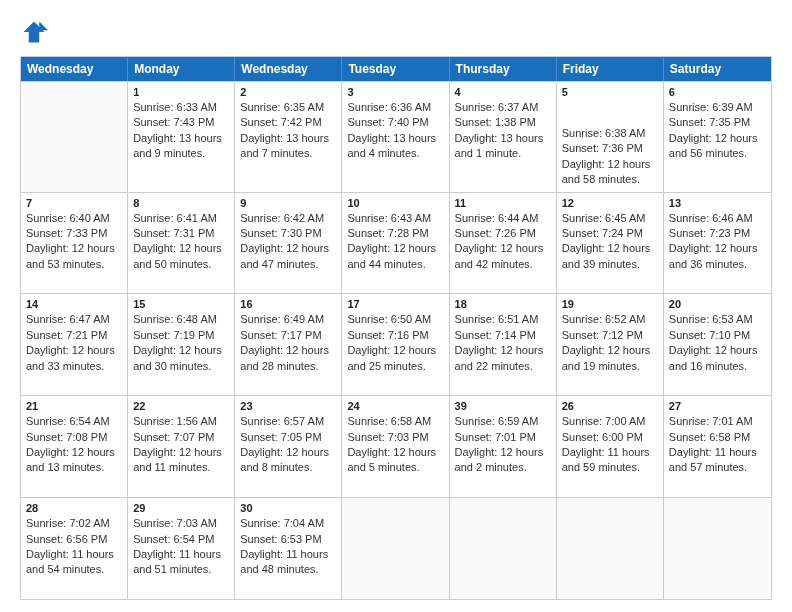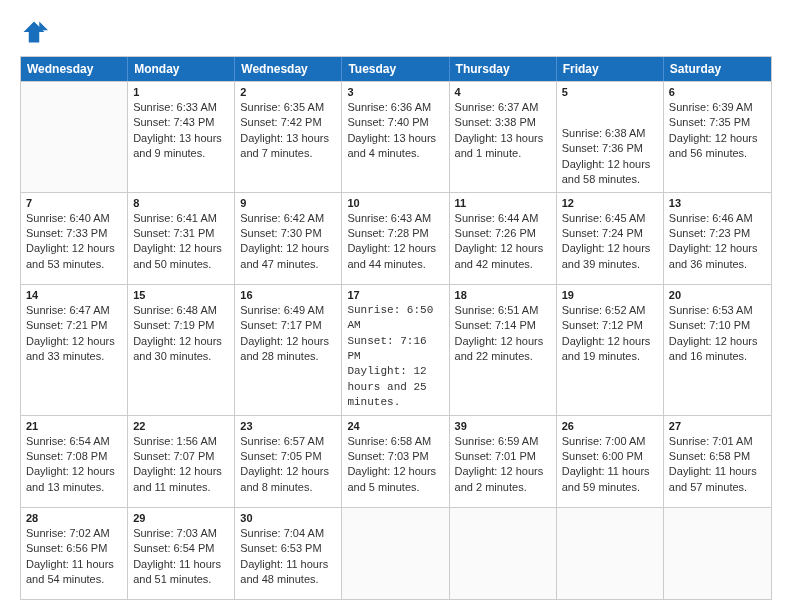--- a/index.html
+++ b/index.html
@@ -162,21 +162,21 @@
           </div>
           <div class="cal-cell">
             <span class="day-number">3</span>
             <div class="cell-info" style="white-space: pre-line;">Sunrise: 6:36 AM
 Sunset: 7:40 PM
 Daylight: 13 hours and 4 minutes.</div>
           </div>
           <div class="cal-cell">
             <span class="day-number">4</span>
             <div class="cell-info" style="white-space: pre-line;">Sunrise: 6:37 AM
-Sunset: 3:38 PM
+Sunset: 1:38 PM
 Daylight: 13 hours and 1 minute.</div>
           </div>
           <div class="cal-cell">
             <span class="day-number">5</span>
             <div class="cell-info" style="white-space: pre-line; margin-top: 28px;">Sunrise: 6:38 AM
 Sunset: 7:36 PM
 Daylight: 12 hours and 58 minutes.</div>
           </div>
           <div class="cal-cell">
             <span class="day-number">6</span>
@@ -243,21 +243,21 @@
 Daylight: 12 hours and 30 minutes.</div>
           </div>
           <div class="cal-cell">
             <span class="day-number">16</span>
             <div class="cell-info" style="white-space: pre-line;">Sunrise: 6:49 AM
 Sunset: 7:17 PM
 Daylight: 12 hours and 28 minutes.</div>
           </div>
           <div class="cal-cell">
             <span class="day-number">17</span>
-            <div class="cell-info" style="white-space: pre-line; font-family: Liberation Mono, monospace;">Sunrise: 6:50 AM
+            <div class="cell-info" style="white-space: pre-line;">Sunrise: 6:50 AM
 Sunset: 7:16 PM
 Daylight: 12 hours and 25 minutes.</div>
           </div>
           <div class="cal-cell">
             <span class="day-number">18</span>
             <div class="cell-info" style="white-space: pre-line;">Sunrise: 6:51 AM
 Sunset: 7:14 PM
 Daylight: 12 hours and 22 minutes.</div>
           </div>
           <div class="cal-cell">

